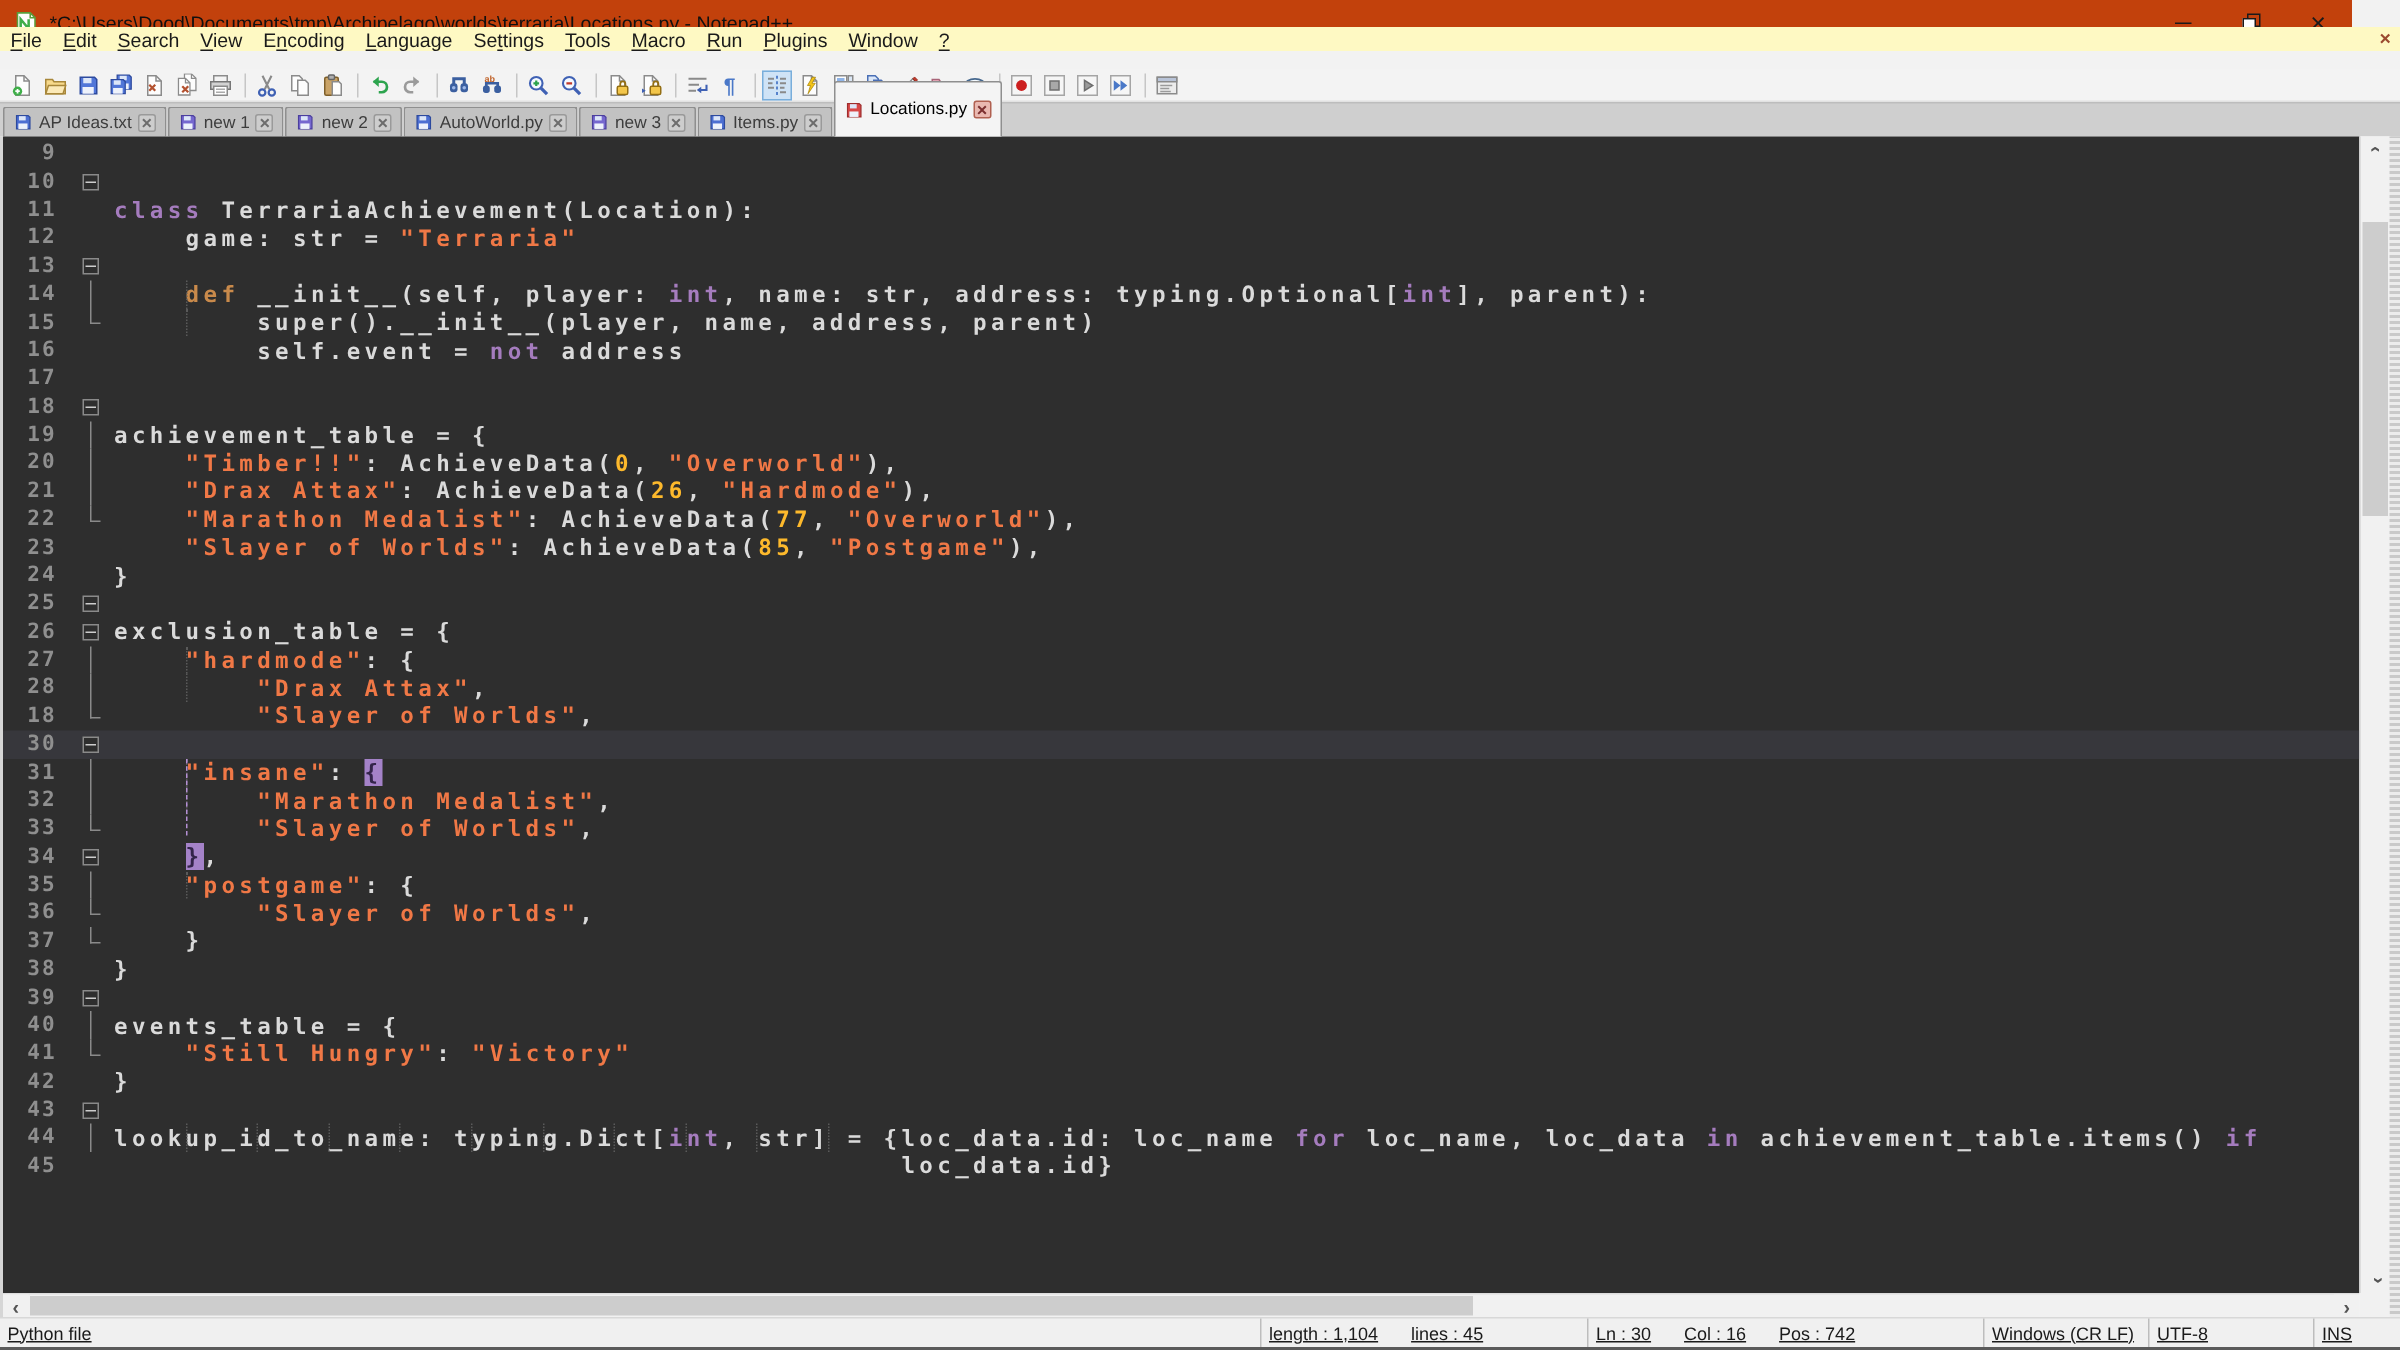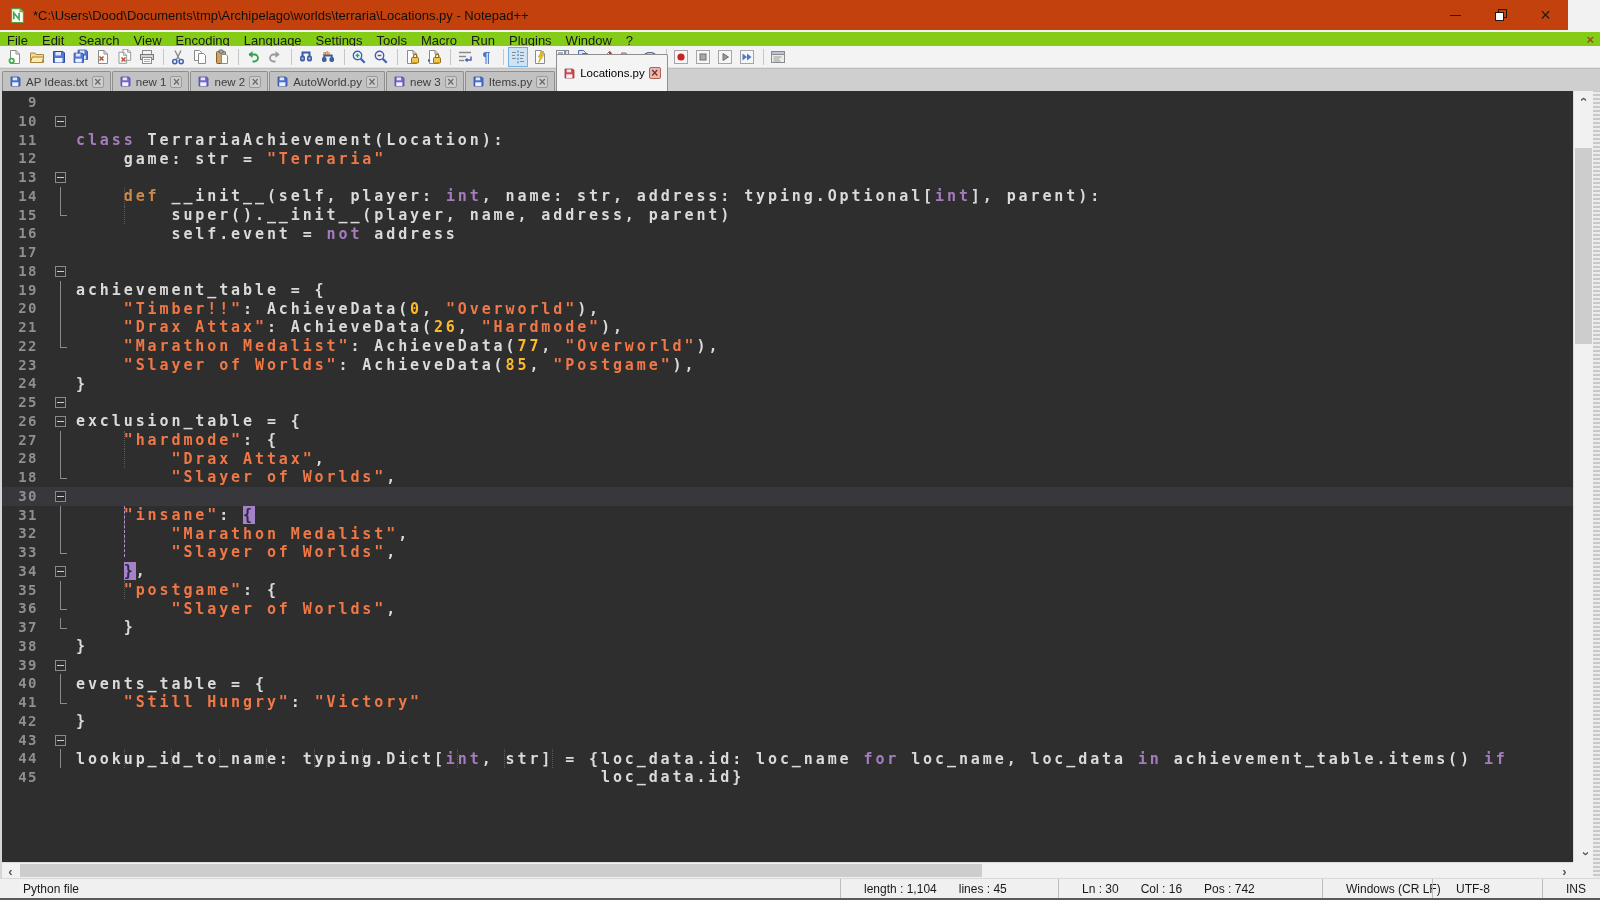--- a/index.html
+++ b/index.html
@@ -13,21 +13,21 @@
   .title-text{font-size:13px;color:#101010;white-space:nowrap;}
   .winbtns{position:absolute;right:0;top:0;height:30px;display:flex;}
   .winbtn{width:45px;height:30px;display:flex;align-items:center;justify-content:center;background:transparent;border:none;padding:0;}
   .min-glyph{width:11px;height:1px;background:#1a1a1a;}
   .restore-glyph{position:relative;width:12px;height:12px;}
   .rg-back{position:absolute;right:0;top:0;width:9px;height:9px;border:1px solid #1a1a1a;}
   .rg-front{position:absolute;left:0;bottom:0;width:9px;height:9px;border:1px solid #1a1a1a;background:#fff;}
   .close-glyph{font-size:18px;line-height:1;color:#1a1a1a;font-weight:400;}
 
   
-  .menubar{position:absolute;left:0;top:32px;width:1600px;height:16px;background:#84cc16;display:flex;align-items:center;font-size:13px;color:#1a1a1a;}
+  .menubar{position:absolute;left:0;top:18px;width:1600px;height:16px;background:#fef9c3;display:flex;align-items:center;font-size:13px;color:#1a1a1a;}
   .menu-item{padding:0 7px;cursor:default;}
   .menu-item u{text-decoration:underline;text-underline-offset:2px;}
   .menu-doc-close{position:absolute;right:6px;top:0;font-size:13px;font-weight:bold;color:#9b4a2f;line-height:16px;}
 
   
   .toolbar{position:absolute;left:0;top:46px;width:1600px;height:22px;background:#f3f3f3;display:flex;align-items:center;padding-left:5px;border-bottom:1px solid #e2e2e2;}
   .tb-btn{width:20px;height:20px;margin-right:2px;padding:1px;border:1px solid transparent;background:transparent;display:flex;align-items:center;justify-content:center;flex:none;}
   .tb-btn svg{display:block;}
   .tb-btn.pressed{background:#cfe3f6;border:1px solid #79aedb;}
   .tb-sep{width:1px;height:16px;background:#c6c6c6;margin:0 4px;flex:none;}
@@ -71,21 +71,21 @@
   .hscroll{position:absolute;left:2px;top:862px;width:1571px;height:16px;background:var(--scroll-track);border-top:1px solid #ddd;}
   .hs-arrow{position:absolute;top:0;width:17px;height:16px;display:flex;align-items:center;justify-content:center;color:#555;font-size:13px;font-weight:bold;background:var(--scroll-track);border:none;padding:0;}
   .hs-left{left:0;}.hs-right{right:0;}
   .hs-thumb{position:absolute;top:1px;bottom:1px;left:18px;width:962px;background:var(--scroll-thumb);}
   .scroll-corner{position:absolute;left:1573px;top:862px;width:20px;height:16px;background:var(--scroll-track);}
   .rightstrip{position:absolute;left:1593px;top:91px;width:7px;height:787px;
               background:repeating-linear-gradient(0deg,#ececec 0 2px,#c9c9c9 2px 4px);}
 
   
   .statusbar{position:absolute;left:0;top:878px;width:1600px;height:20px;background:#f0f0f0;display:flex;align-items:center;font-size:12px;color:#1a1a1a;border-top:1px solid #d8d8d8;}
-  .sb-cell{height:100%;display:flex;align-items:center;padding-left:23px;white-space:nowrap;}
+  .sb-cell{height:100%;display:flex;align-items:center;padding-left:5px;white-space:nowrap;text-decoration:underline;}
   .sb-cell + .sb-cell{border-left:1px solid #bdbdbd;}
   .sb-doctype{flex:1;}
   .sb-size{width:218px;}
   .sb-pos{width:264px;}
   .sb-eol{width:110px;}
   .sb-enc{width:110px;}
   .sb-ins{width:58px;}
   .sb-gap{display:inline-block;width:22px;}
   .bottomedge{position:absolute;left:0;top:898px;width:1600px;height:2px;background:#5a5a5a;}
   .leftedge{position:absolute;left:0;top:91px;width:2px;height:787px;background:#d6d6d6;}

